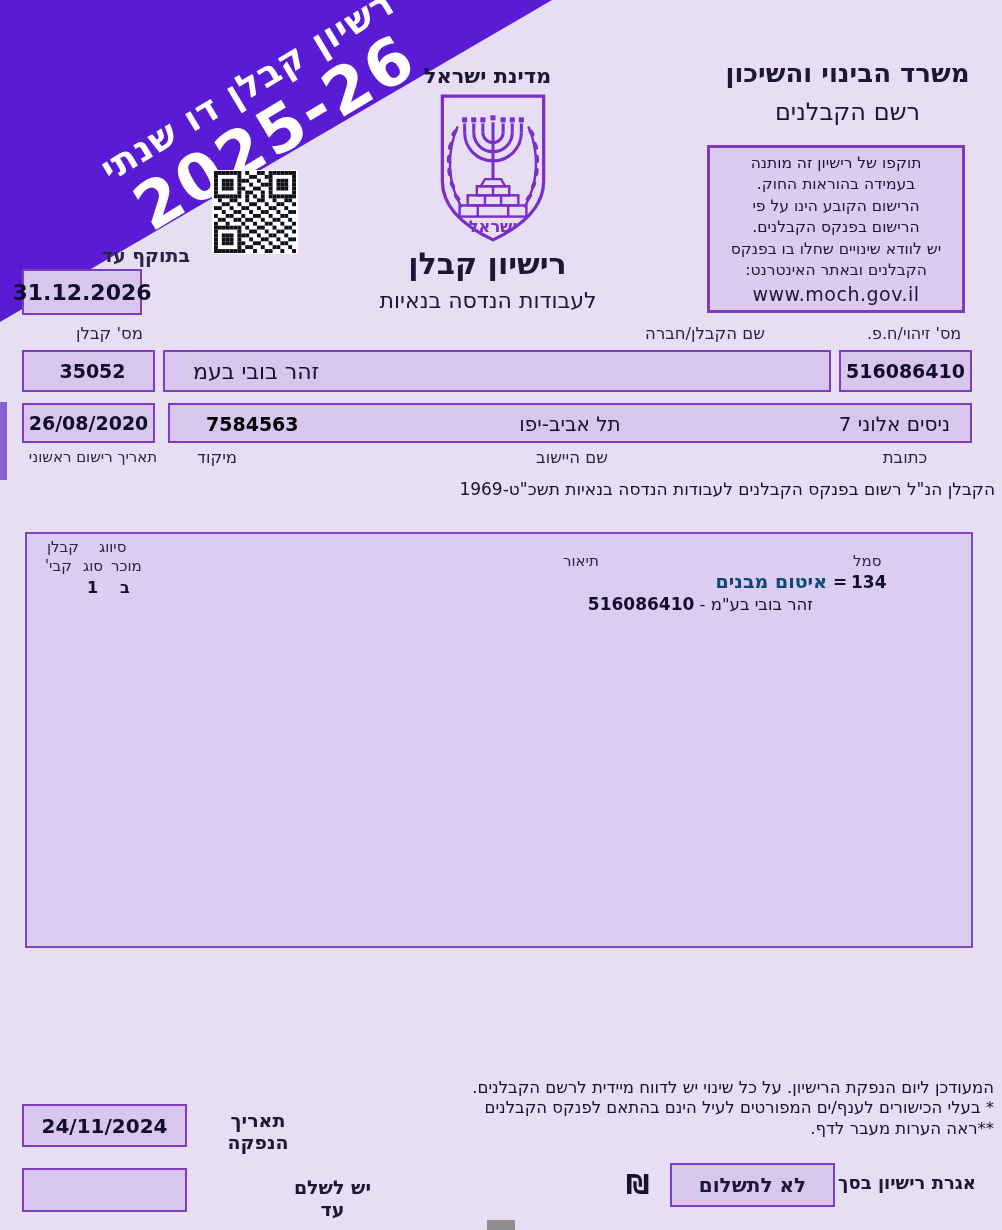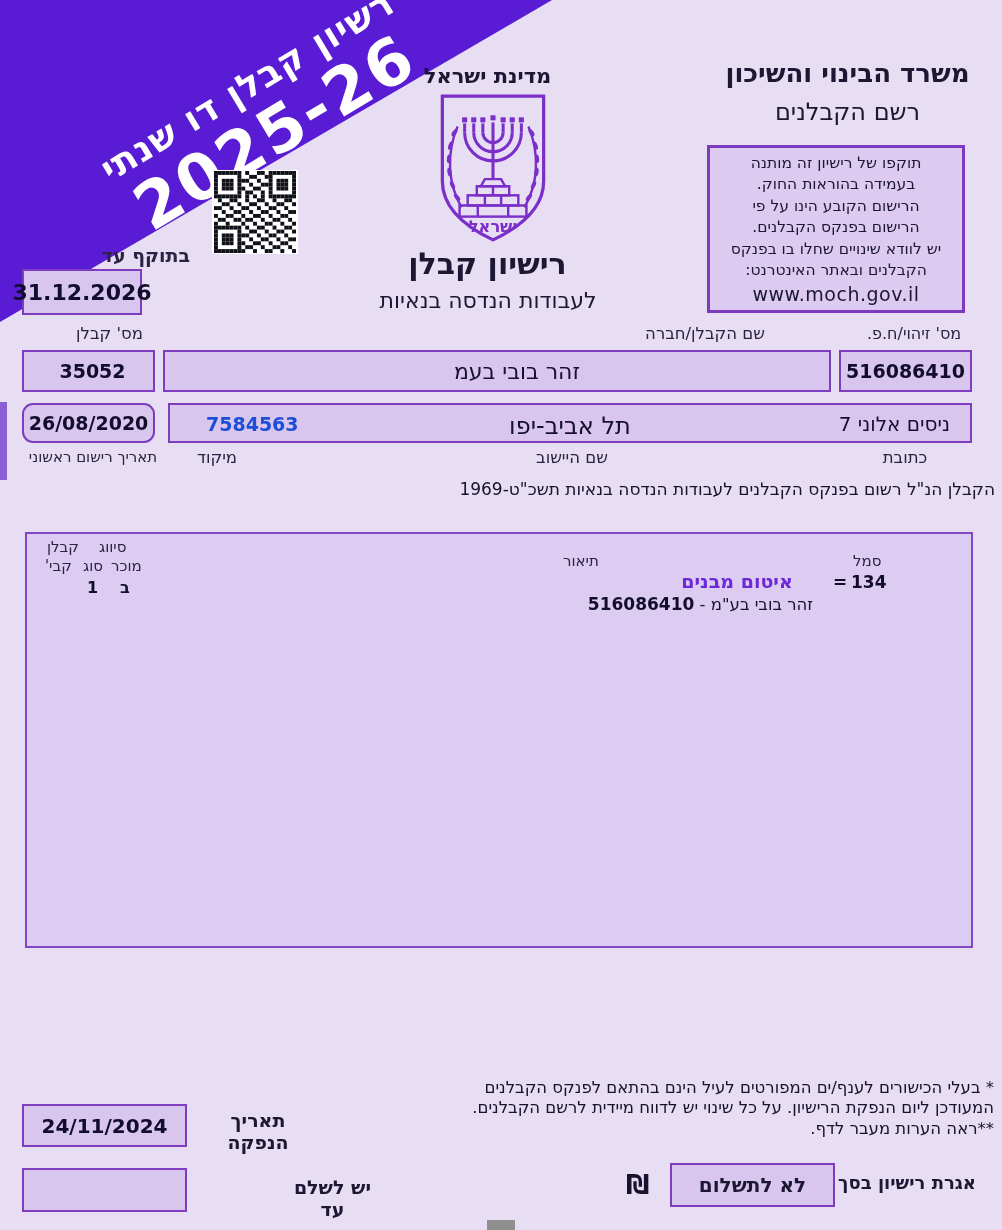--- a/index.html
+++ b/index.html
@@ -47,42 +47,42 @@
   }
   .label{font-size:16.5px;color:#2a2344;white-space:nowrap;}
   .val-num{font-weight:bold;font-size:19px;color:#120d2c;}
   .valid-label{left:100px;top:244px;width:92px;text-align:center;font-size:19px;font-weight:bold;}
   .valid-box{left:22px;top:269px;width:120px;height:46px;}
   .valid-box span{font-size:22px;}
   .contr-label{left:62px;top:324px;width:95px;text-align:center;}
   .name-label{left:635px;top:324px;width:140px;text-align:center;}
   .id-label{left:858px;top:324px;width:112px;text-align:center;font-size:16px;}
   .contr-box{left:22px;top:350px;width:133px;height:42px;padding-left:8px;}
-  .name-box{left:163px;top:350px;width:668px;height:42px;justify-content:center;padding-left:12px;}
+  .name-box{left:163px;top:350px;width:668px;height:42px;justify-content:flex-end;padding-left:0;}
   .name-box span{font-size:22px;margin-left:28px;color:#16102e;}
   .id-box{left:839px;top:350px;width:133px;height:42px;}
-  .regdate-box{left:22px;top:403px;width:133px;height:40px;border-radius:11px;}
+  .regdate-box{left:22px;top:403px;width:133px;height:40px;}
   .addr-box{left:168px;top:403px;width:804px;height:40px;display:block;position:absolute;}
   .addr-box .address{position:absolute;right:20px;top:7px;font-size:20px;color:#16102e;}
-  .addr-box .city{position:absolute;left:50%;transform:translateX(-50%);top:7px;font-size:24px;color:#16102e;}
-  .addr-box .zip{position:absolute;left:36px;top:8px;font-weight:bold;font-size:19px;color:#1d4ed8;}
+  .addr-box .city{position:absolute;left:50%;transform:translateX(-50%);top:7px;font-size:20px;color:#16102e;}
+  .addr-box .zip{position:absolute;left:36px;top:8px;font-weight:bold;font-size:19px;color:#000000;}
   .addr-label{left:868px;top:448px;width:74px;text-align:center;}
   .city-label{left:522px;top:448px;width:100px;text-align:center;}
   .zip-label{left:188px;top:448px;width:58px;text-align:center;}
   .initdate-label{left:18px;top:448px;width:150px;text-align:center;font-size:15px;}
   
   .reg-note{left:355px;top:477px;width:640px;text-align:right;font-size:17px;line-height:1.5;color:#18122f;}
   
   .big-box{
     left:25px;top:532px;width:948px;height:416px;box-sizing:border-box;
     background:#ddccf2;border:2.5px solid #8247c5;position:absolute;
   }
   .bb{position:absolute;font-size:15px;color:#2a2344;white-space:nowrap;}
   .bbv{position:absolute;font-weight:bold;font-size:16px;color:#120d2c;}
-  .desc-main{position:absolute;left:640px;top:36px;width:140px;text-align:center;font-weight:bold;font-size:19px;color:#6d28d9;}
+  .desc-main{position:absolute;left:660px;top:36px;width:140px;text-align:right;font-weight:bold;font-size:19px;color:#0c4a6e;}
   .symbol-val{position:absolute;left:824px;top:38px;font-weight:bold;font-size:17px;color:#120d2c;}
   .eq{position:absolute;left:806px;top:38px;font-weight:bold;font-size:17px;color:#120d2c;}
   .subline{position:absolute;right:158px;top:60px;font-size:16.5px;white-space:nowrap;color:#18122f;direction:rtl;}
   .subline b{font-size:17px;color:#120d2c;}
   
   .notes{left:370px;top:1078px;width:624px;text-align:right;font-size:16.5px;line-height:1.24;color:#18122f;}
   .notes .n3{padding-left:96px;}
   .issue-label{left:203px;top:1109px;width:110px;font-size:19px;font-weight:bold;text-align:center;}
   .issue-box{left:22px;top:1104px;width:165px;height:43px;}
   .payby-label{left:280px;top:1176px;width:105px;font-size:19px;font-weight:bold;text-align:center;}
@@ -455,22 +455,22 @@
   <span class="bb" style="left:826px;top:18px;">סמל</span>
   <span class="bb" style="left:536px;top:18px;">תיאור</span>
 
   <span class="eq">=</span>
   <span class="symbol-val">134</span>
   <span class="desc-main">איטום מבנים</span>
   <span class="subline"><span>זהר בובי בע"מ - </span><b>516086410</b></span>
 </div>
 
 <div class="abs notes">
+  <div>המעודכן ליום הנפקת הרישיון. על כל שינוי יש לדווח מיידית לרשם הקבלנים.</div>
   <div>* בעלי הכישורים לענף/ים המפורטים לעיל הינם בהתאם לפנקס הקבלנים</div>
-  <div>המעודכן ליום הנפקת הרישיון. על כל שינוי יש לדווח מיידית לרשם הקבלנים.</div>
   <div class="n3">**ראה הערות מעבר לדף.</div>
 </div>
 
 <div class="abs issue-label">תאריך הנפקה</div>
 <div class="abs fbox issue-box">
   <span class="val-num" style="font-size:20px;">24/11/2024</span>
 </div>
 <div class="abs payby-label">יש לשלם עד</div>
 <div class="abs fbox payby-box">
   <span class="val-num"></span>

